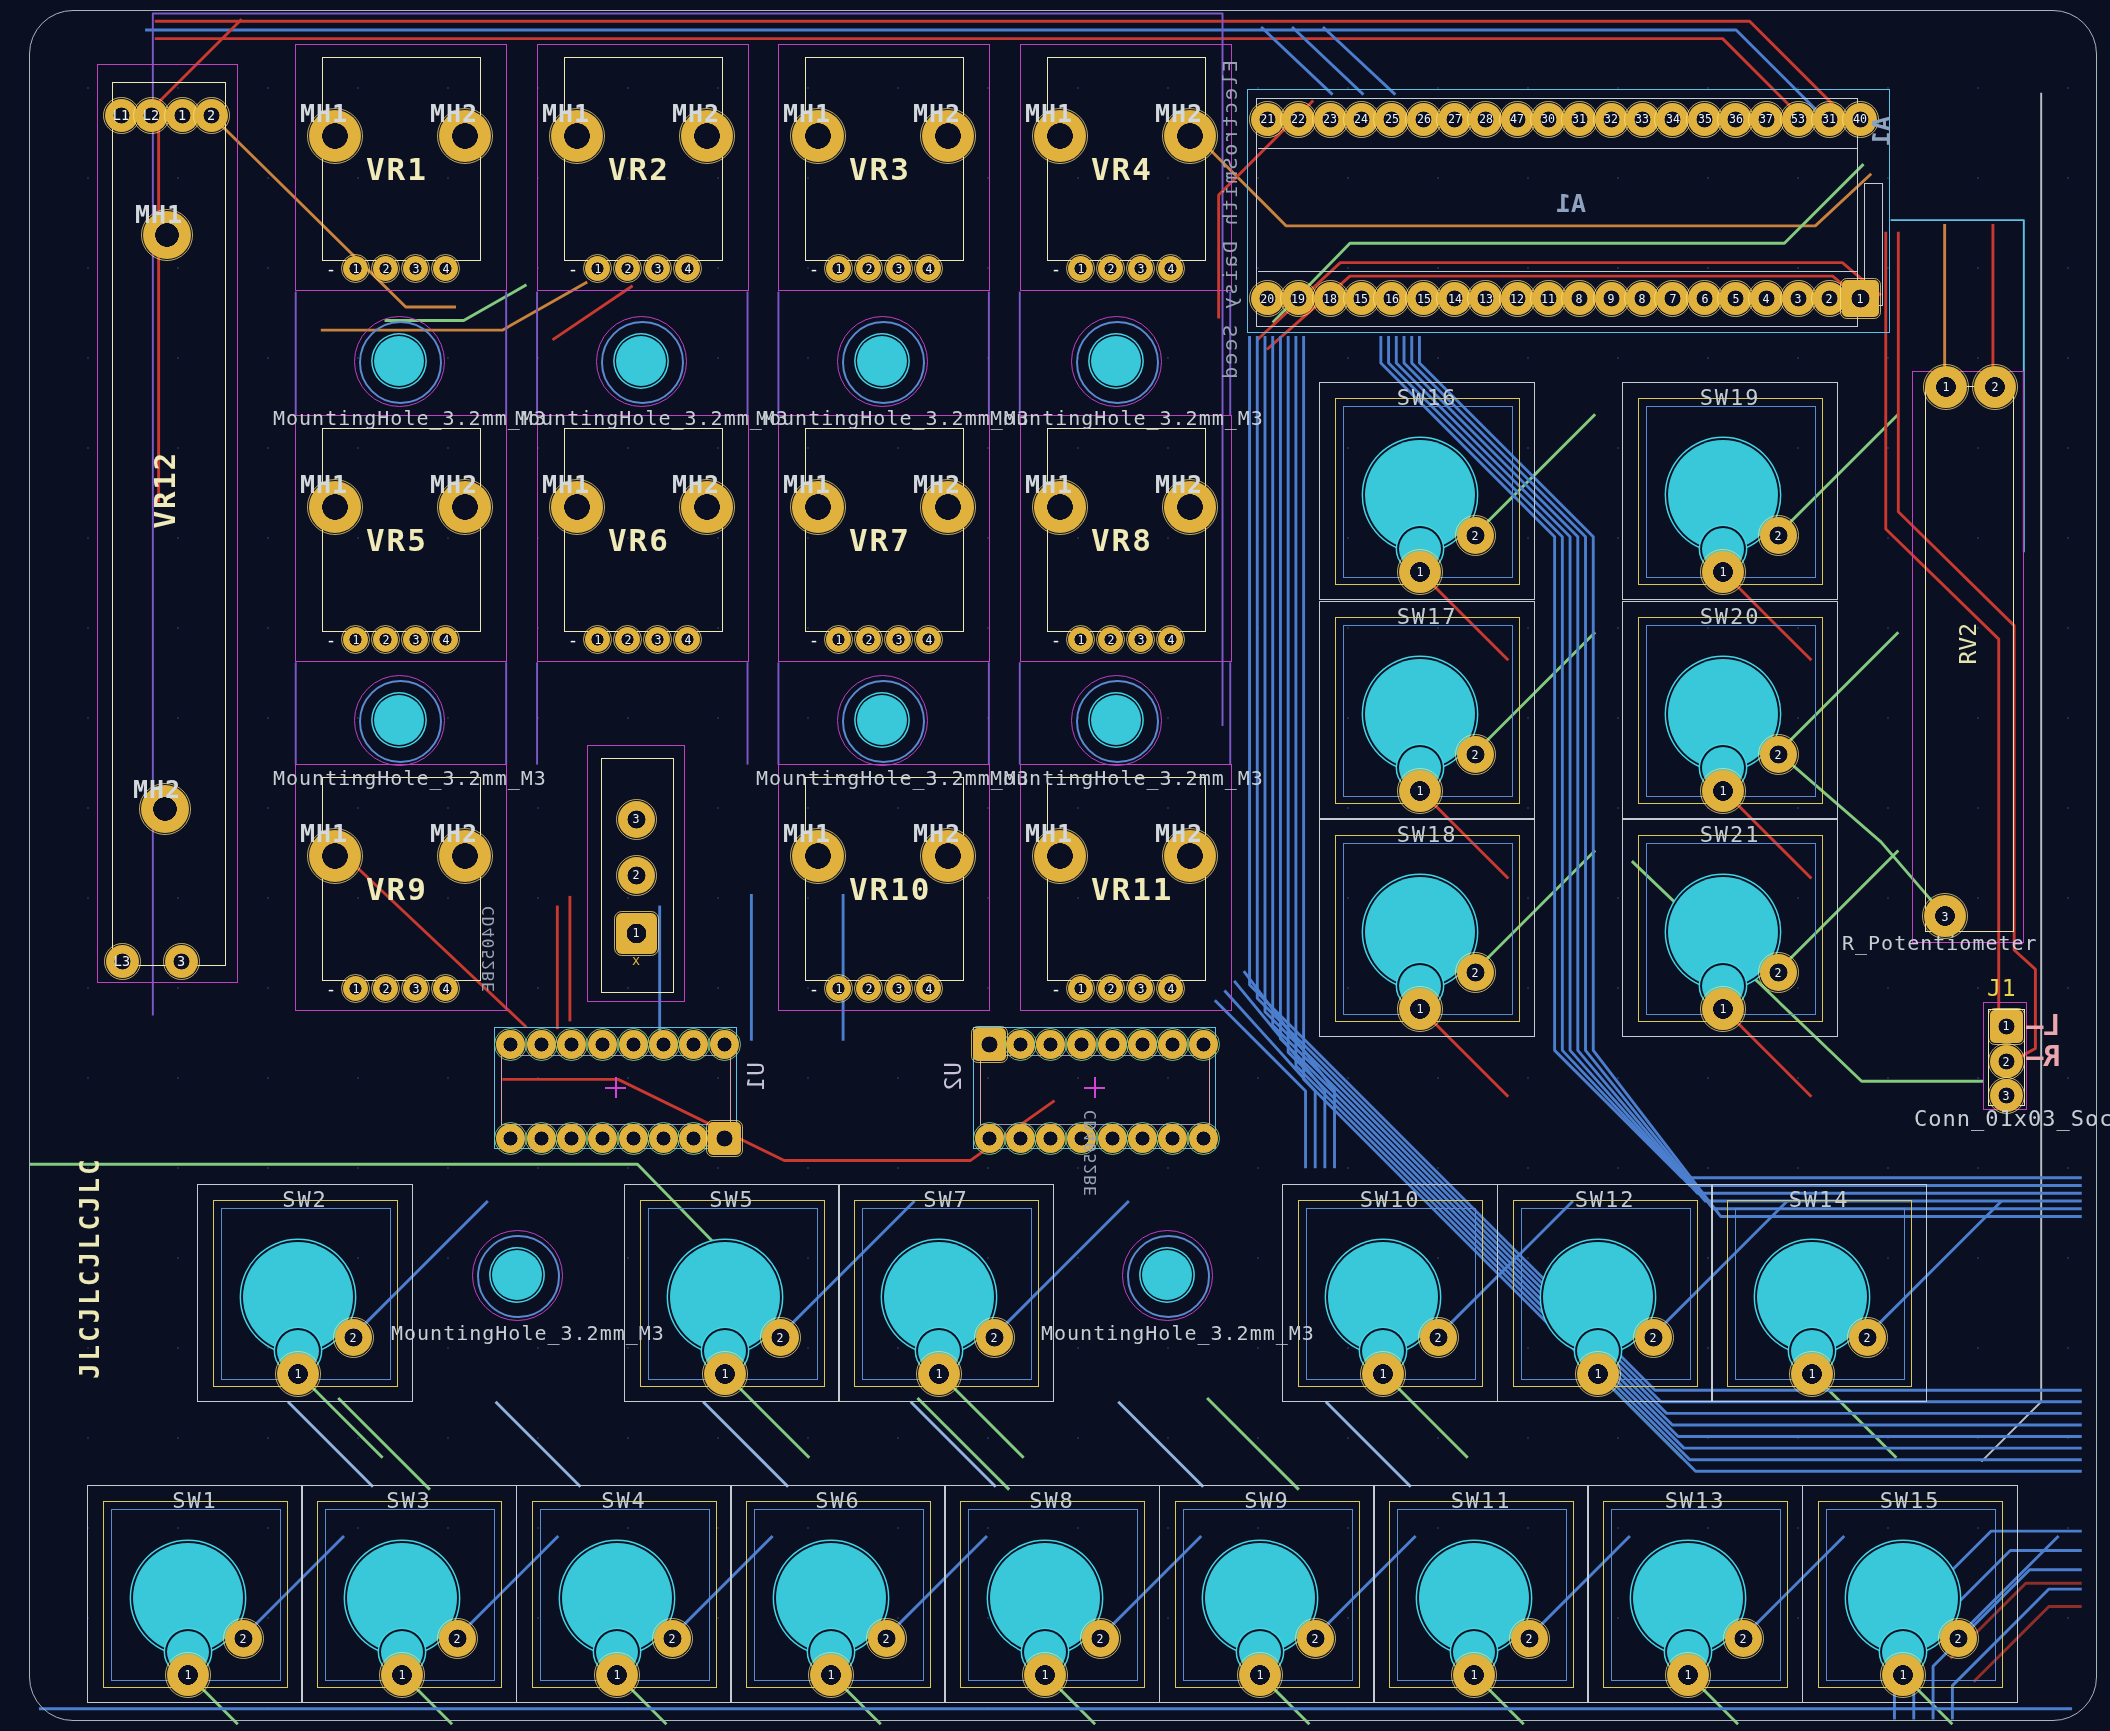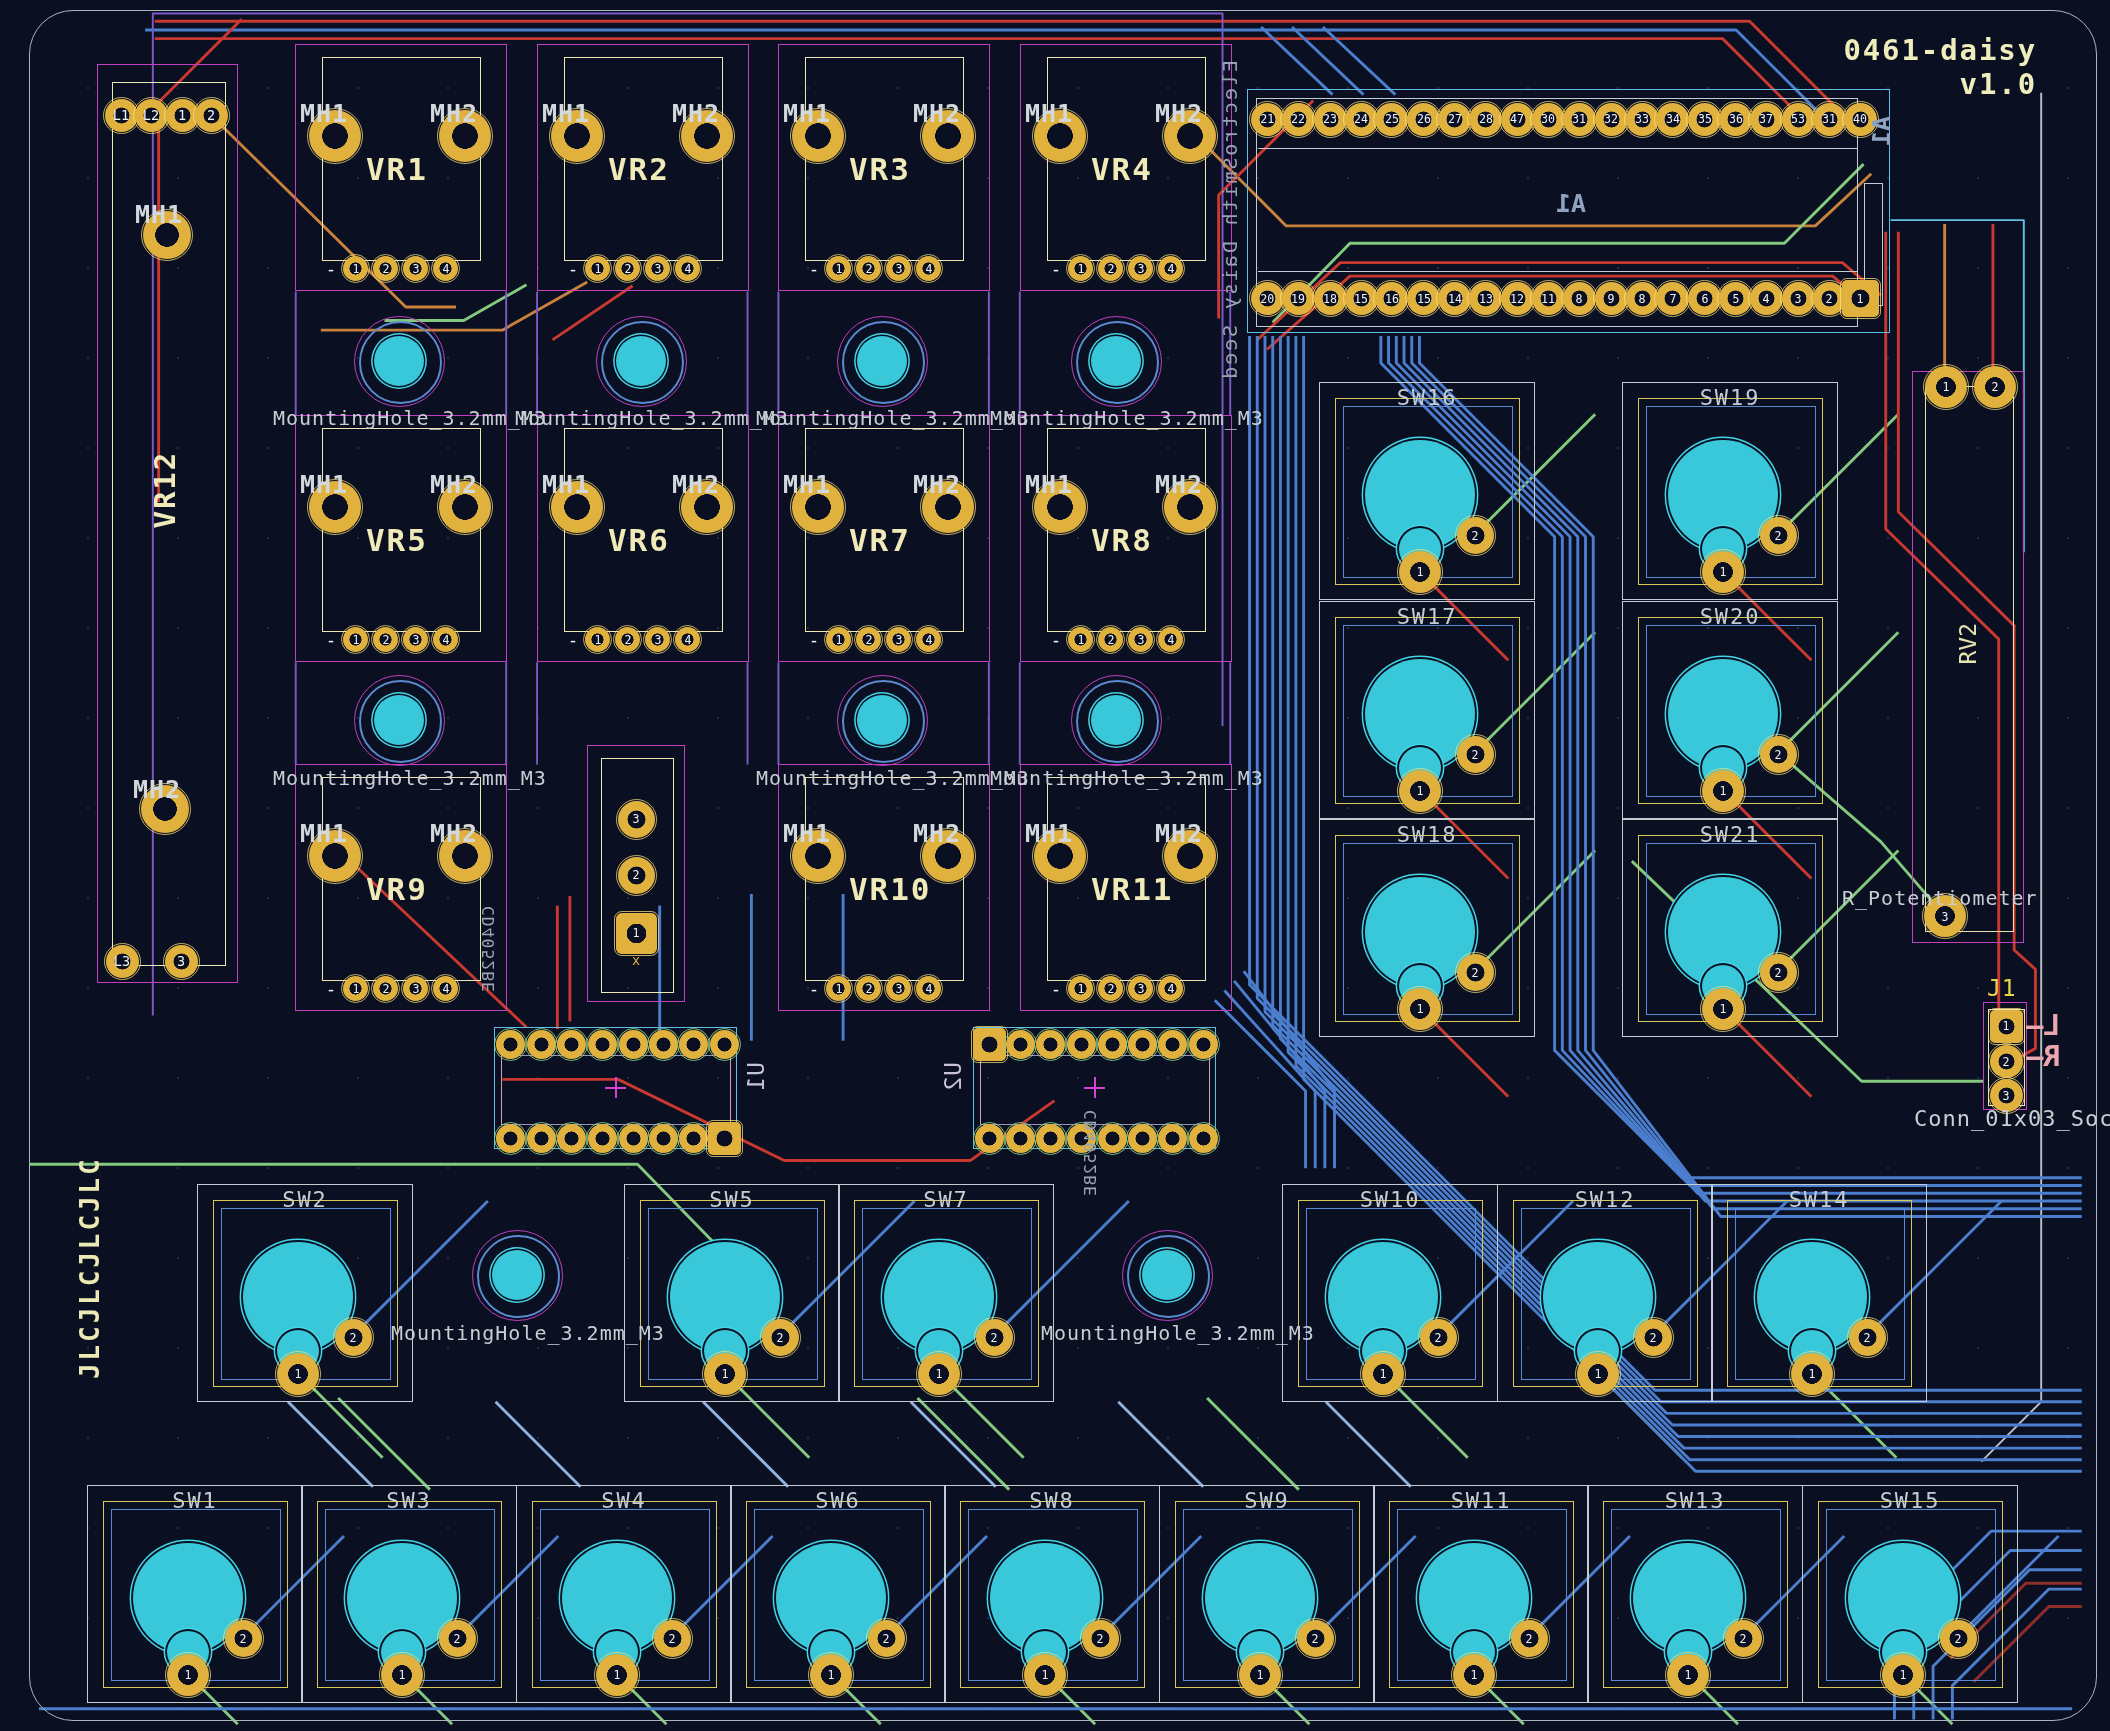--- a/index.html
+++ b/index.html
@@ -180,21 +180,20 @@
       <polyline points="2156,1646 2122,1646 2022,1746 2022,1781" fill="none" stroke="#4c7ece" stroke-width="3" stroke-linejoin="round"></polyline>
       <polyline points="2156,1640 2098,1640 2020,1718" fill="none" stroke="#8e2e2a" stroke-width="3" stroke-linejoin="round"></polyline>
       <polyline points="2156,1664 2122,1664 2044,1742" fill="none" stroke="#8e2e2a" stroke-width="3" stroke-linejoin="round"></polyline>
       <polyline points="1258,1036 1352,1130 1352,1210" fill="none" stroke="#4c7ece" stroke-width="3" stroke-linejoin="round"></polyline>
       <polyline points="1268,1026 1362,1130 1362,1210" fill="none" stroke="#4c7ece" stroke-width="3" stroke-linejoin="round"></polyline>
       <polyline points="1278,1016 1372,1130 1372,1210" fill="none" stroke="#4c7ece" stroke-width="3" stroke-linejoin="round"></polyline>
       <polyline points="1288,1006 1382,1130 1382,1210" fill="none" stroke="#4c7ece" stroke-width="3" stroke-linejoin="round"></polyline>
     </svg>
   <div id="board-edge"></div>
 
-  <div id="title">0461-daisy v1.0</div>
   <div id="brand" class="vtext-up">JLCJLCJLCJLC</div>
   <div id="module-text" class="vtext mirror">ElectroSmith Daisy Seed</div>
 
   <div class="abs cyan-rect" id="daisy" style="left:1247px;top:89px;width:643px;height:244px;z-index:4;">
     <div class="abs white-rect" style="left:7.7px;top:7.7px;width:602px;height:229px;"></div>
     <div class="abs" style="left:9.7px;top:58px;width:599px;border-top:1.9px solid #c3cdd1;"></div>
     <div class="abs" style="left:9.7px;top:181px;width:599px;border-top:1.9px solid #c3cdd1;"></div>
     <div class="abs white-rect" style="left:616px;top:93px;width:19.3px;height:123px;"></div>
     <div id="daisy-pins" style="position: absolute;">
         <div class="pad pad-34" style="position: absolute; left: 2.9px; top: 12.6px; z-index: 5;"></div>
@@ -323,21 +322,21 @@
     <div class="vtext-up" style="position:absolute;left:42px;top:251px;font-size:23px;color:#e6e3ae;">RV2</div>
     <div id="rv2-pads">
         <div class="pad pad-44" style="position: absolute; left: 11.6px; top: -5.8px; z-index: 5;"></div>
         <div class="pad-num" style="position: absolute; left: 33px; top: 15.4px;">1</div>
         <div class="pad pad-44" style="position: absolute; left: 61px; top: -5.8px; z-index: 5;"></div>
         <div class="pad-num" style="position: absolute; left: 82px; top: 15.4px;">2</div>
         <div class="pad pad-44" style="position: absolute; left: 10.6px; top: 523px; z-index: 5;"></div>
         <div class="pad-num" style="position: absolute; left: 32px; top: 545px;">3</div>
       </div>
   </div>
-  <div class="gray-label" style="left:1842px;top:886px;width:193px;text-align:center;">R_Potentiometer</div>
+  <div class="gray-label" style="left:1842px;top:931px;width:193px;text-align:center;">R_Potentiometer</div>
 
   <div class="gray-label" style="left:1987px;top:975px;color:#e8d44c;font-size:23px;">J1</div>
   <div class="abs court" id="j1" style="left:1983px;top:1002px;width:44px;height:108px;z-index:4;">
     <div class="abs silk-rect" style="left:3.9px;top:5.8px;width:37px;height:97px;"></div>
     <div id="j1-pads">
         <div class="pad pad-sq34" style="position: absolute; left: 5.8px; top: 6.8px; z-index: 5;"></div>
         <div class="pad-num" style="position: absolute; left: 22px; top: 23px;">1</div>
         <div class="pad pad-34" style="position: absolute; left: 5.8px; top: 42px; z-index: 5;"></div>
         <div class="pad-num" style="position: absolute; left: 22px; top: 59px;">2</div>
         <div class="pad pad-34" style="position: absolute; left: 5.8px; top: 76px; z-index: 5;"></div>

